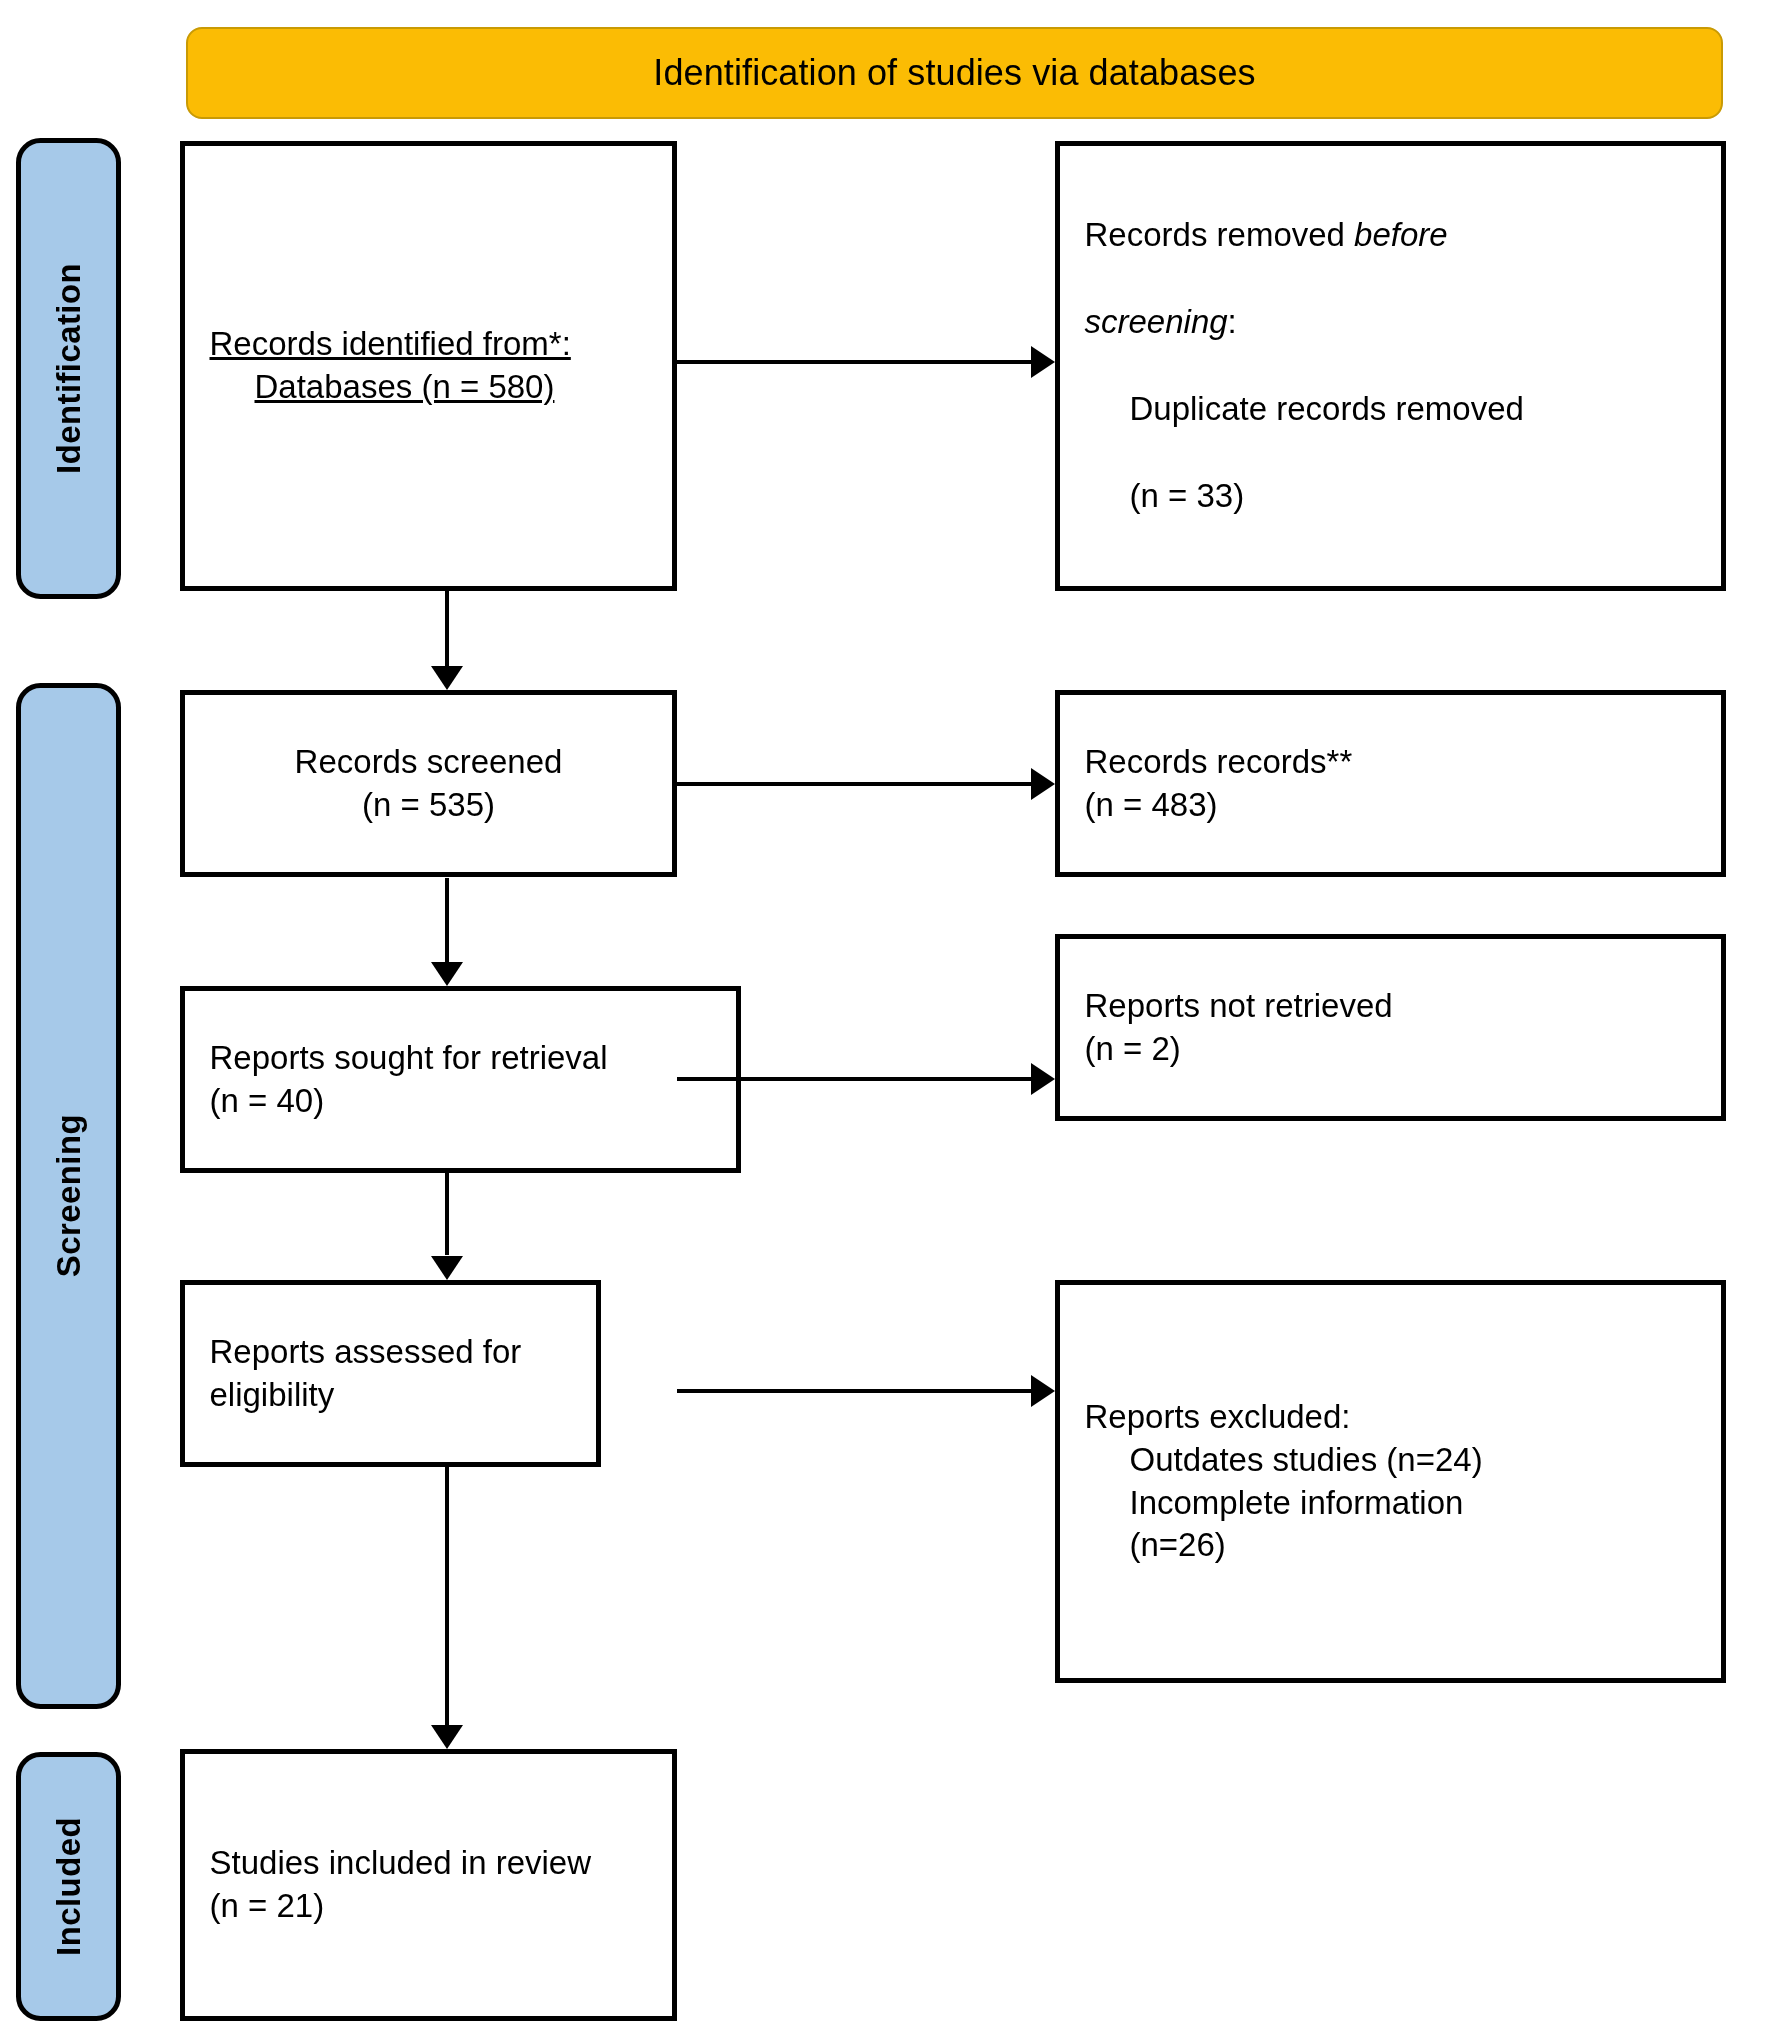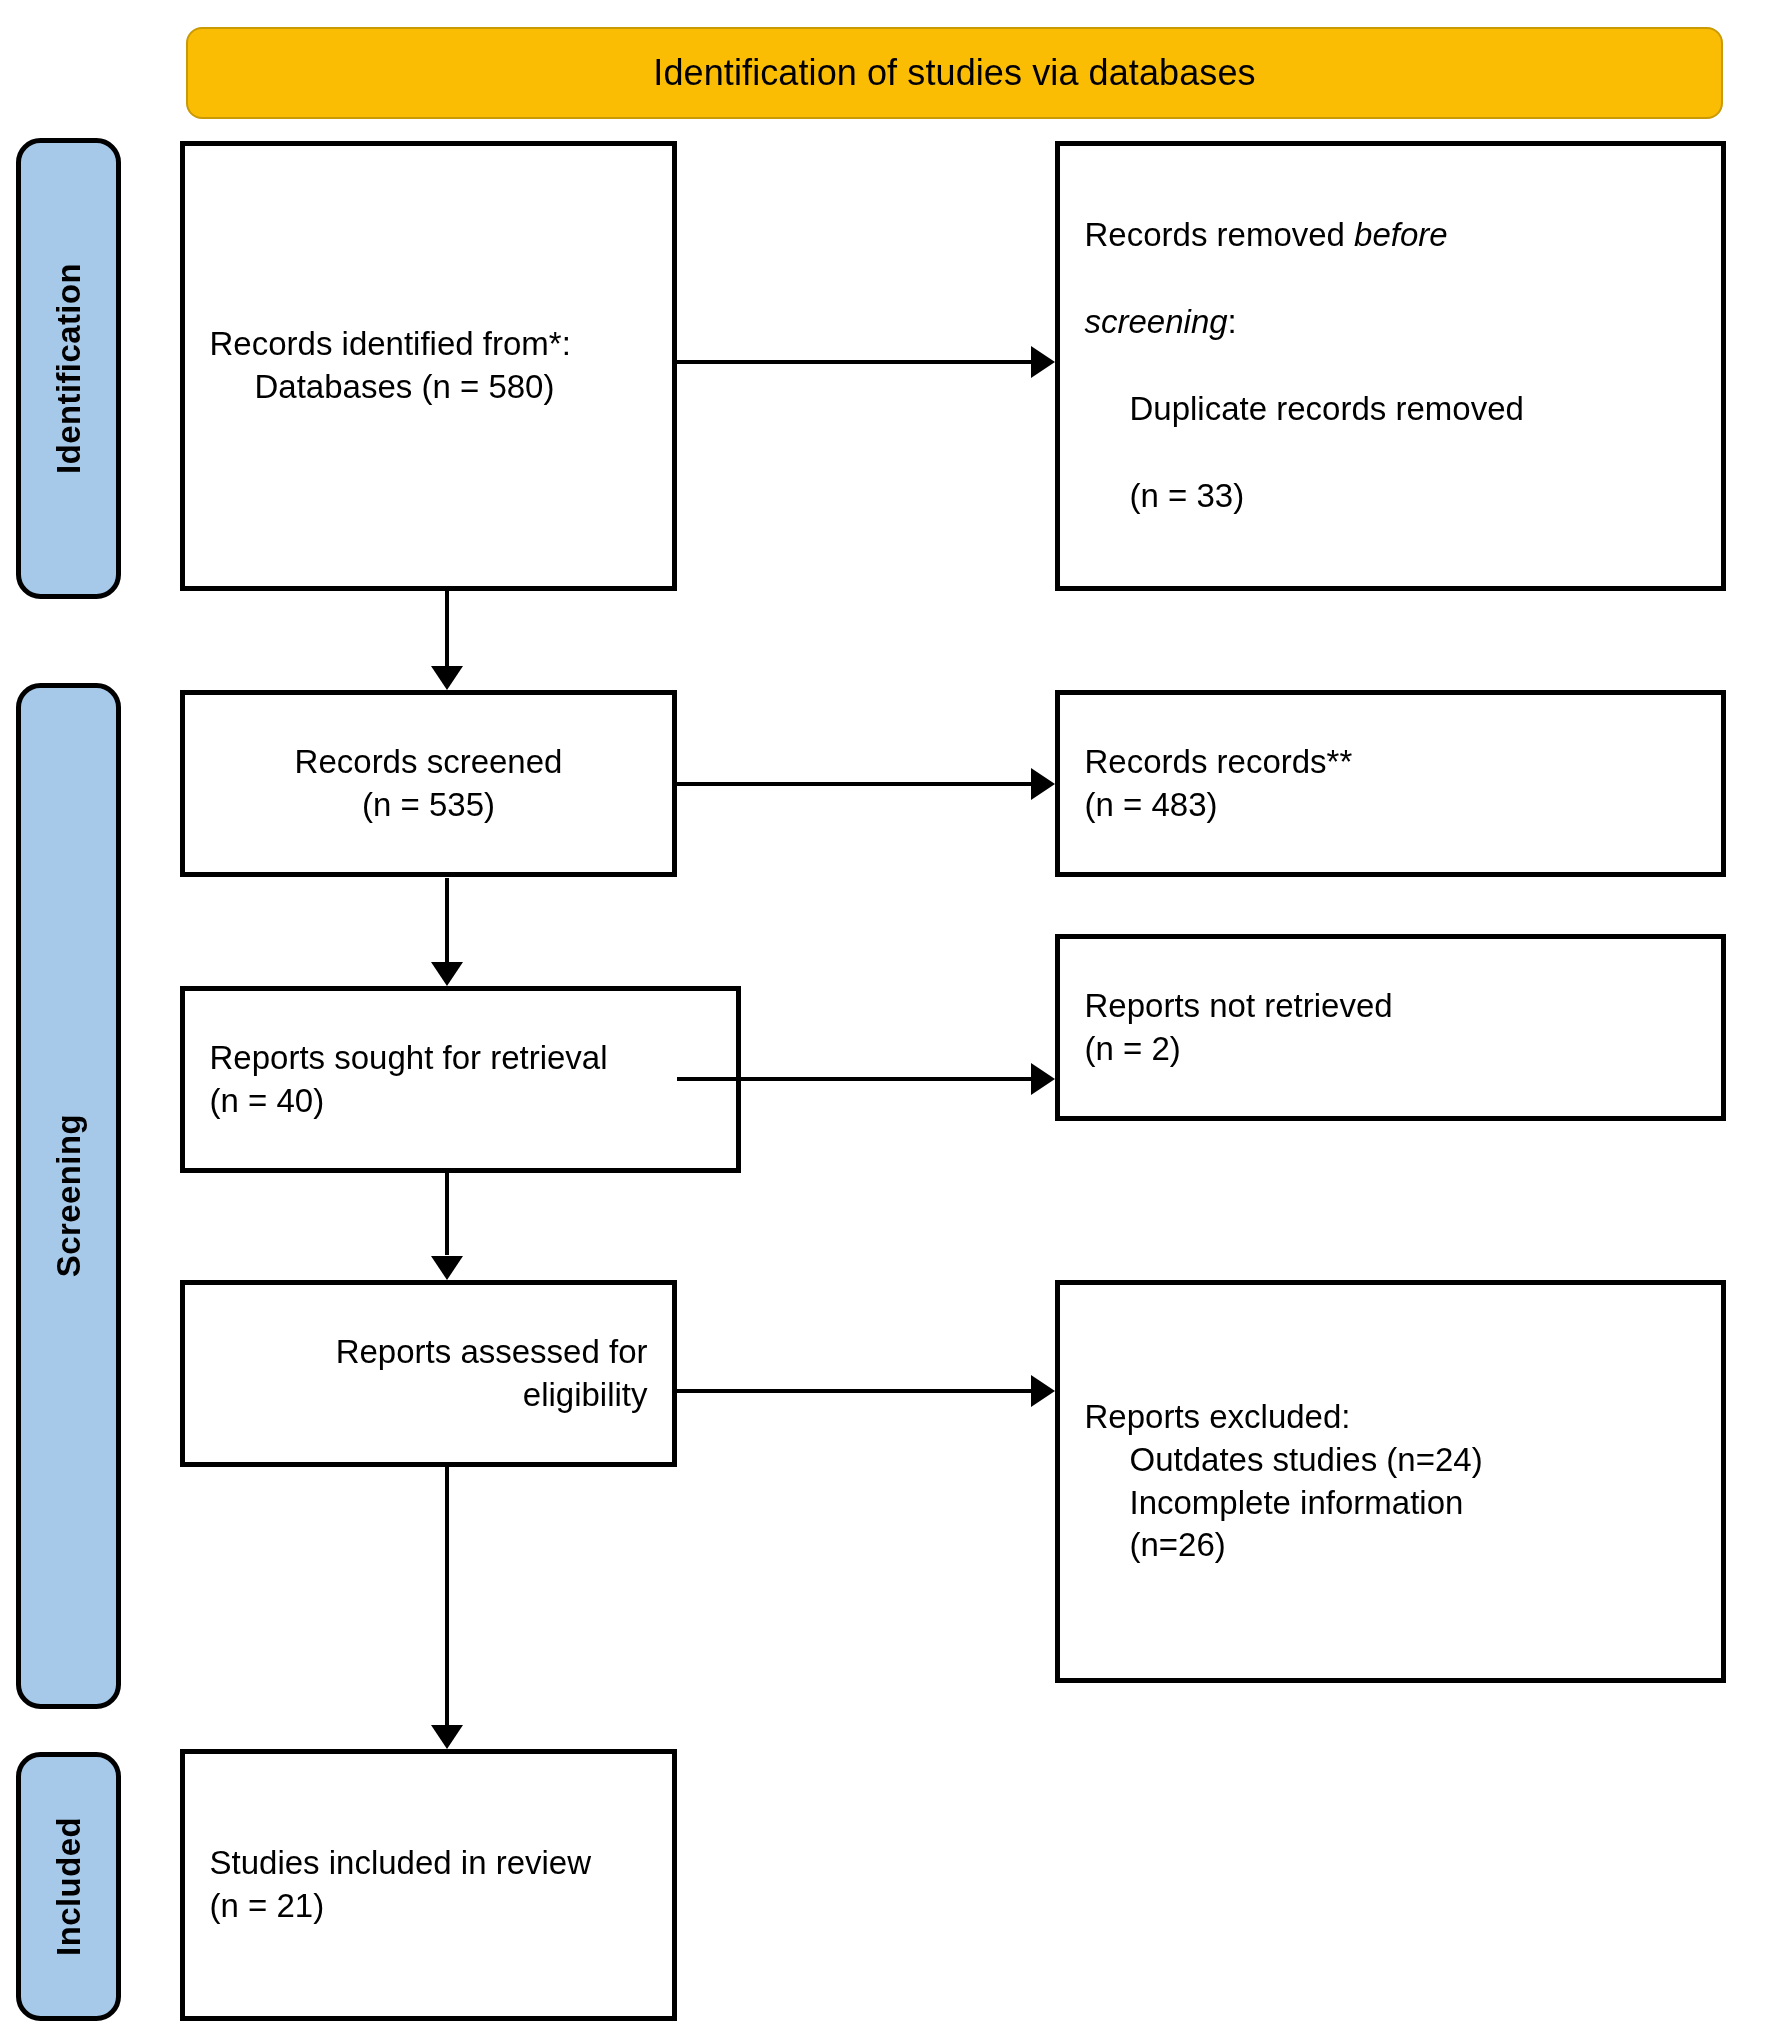--- a/index.html
+++ b/index.html
@@ -76,24 +76,24 @@
   .node-text {
     font-size: 33px;
     line-height: 1.30;
     color: #000000;
     white-space: pre-wrap;
   }
   .node-text .ital { font-style: italic; }
   .indent { padding-left: 45px; display: block; }
 
   
-  .n-identified  { left: 180px; top: 141px;  width: 497px;  height: 450px; }
+  .n-identified  { left: 180px; top: 141px;  width: 497px;  height: 450px; text-decoration: underline; }
   .n-screened    { left: 180px; top: 690px;  width: 497px;  height: 187px; text-align: center; }
   .n-sought      { left: 180px; top: 986px; width: 561px;  height: 187px; }
-  .n-assessed    { left: 180px; top: 1280px; width: 497px;  height: 187px; text-align: right; }
+  .n-assessed    { left: 180px; top: 1280px; width: 421px;  height: 187px; }
   .n-included    { left: 180px; top: 1749px; width: 497px;  height: 272px; }
 
   
   .n-removed     { left: 1055px; top: 141px;  width: 671px; height: 450px; gap: 44px; }
   .n-excluded    { left: 1055px; top: 690px;  width: 671px; height: 187px; }
   .n-notretr     { left: 1055px; top: 934px; width: 671px; height: 187px; }
   .n-repexcluded { left: 1055px; top: 1280px; width: 671px; height: 403px; }
 
   
   .arrow { position: absolute; }

